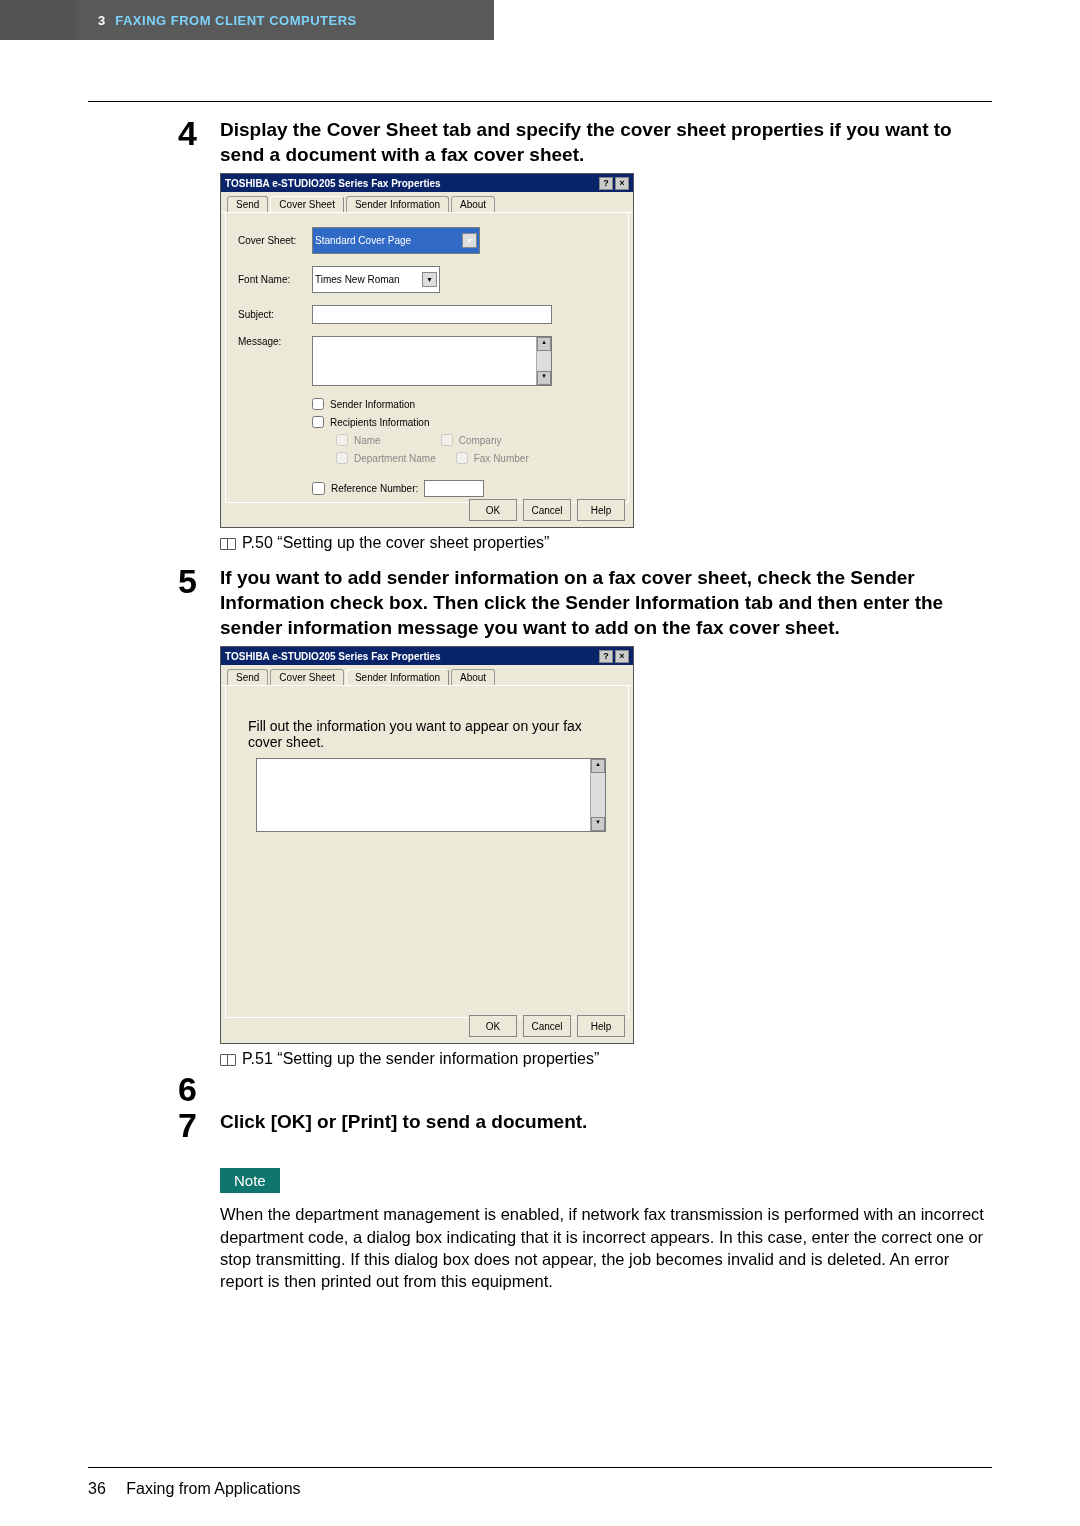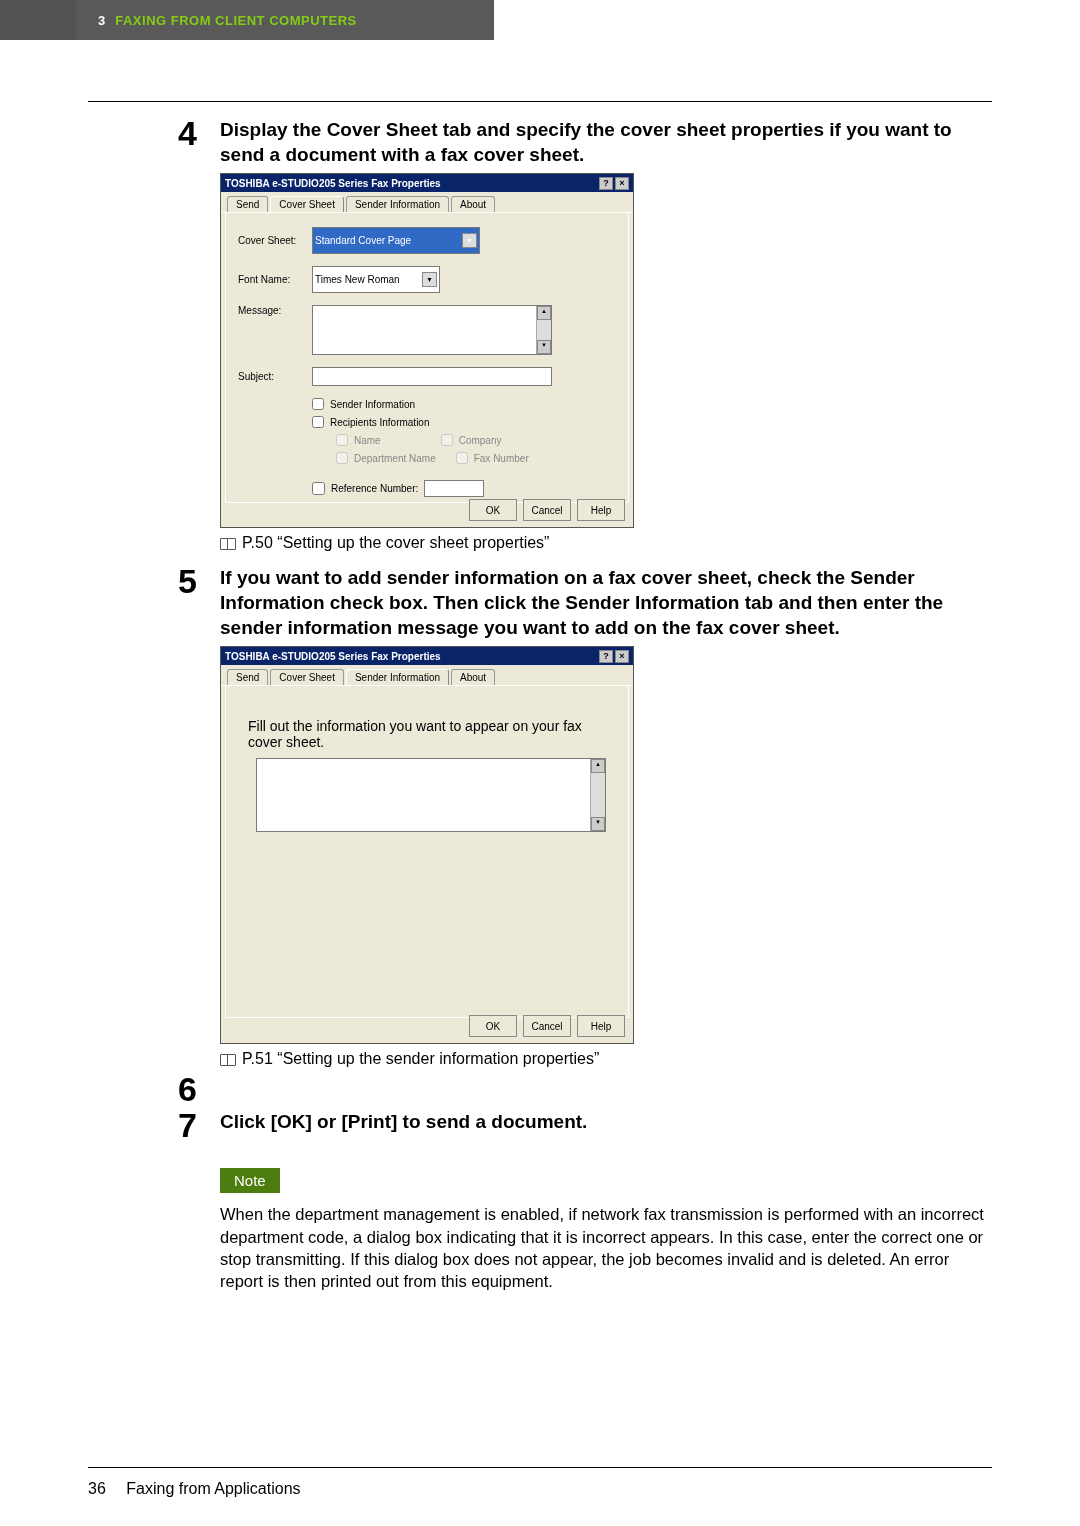--- a/index.html
+++ b/index.html
@@ -22,21 +22,21 @@
     align-items: center;
     padding-left: 22px;
   }
   .header-num {
     color: #fff;
     font-size: 13px;
     font-weight: bold;
     margin-right: 10px;
   }
   .header-title {
-    color: #84cc16;
+    color: #7dd3fc;
     font-size: 13px;
     font-weight: bold;
     letter-spacing: 0.5px;
   }
   .side-tab {
     position: absolute;
     left: 0;
     top: 0;
     width: 76px;
     height: 40px;
@@ -204,21 +204,21 @@
   .ss2 { width: 414px; height: 398px; }
   .ss2 .ss-tabpanel { height: 332px; }
   .ss2-instr { font-size:14px; margin: 18px 10px 8px 10px; }
   .ss2-bigtext {
     margin: 0 18px; width: 350px; height: 74px;
     background:#fff; border:1px solid #7a7a7a;
     position:relative;
   }
   .note-box {
     display: inline-block;
-    background: #4d7c0f;
+    background: #0f766e;
     color: #fff;
     font-size: 15px;
     padding: 4px 14px;
     margin-left: 42px;
     margin-top: 22px;
     margin-bottom: 10px;
   }
   .note-para {
     margin-left: 42px;
     font-size: 16.5px;
@@ -285,32 +285,32 @@
             <span class="ss-dd">▾</span>
           </div>
         </div>
         <div class="ss-row">
           <div class="ss-label">Font Name:</div>
           <div class="ss-select wid2">
             <span>Times New Roman</span>
             <span class="ss-dd">▾</span>
           </div>
         </div>
+        <div class="ss-row">
+          <div class="ss-label">Subject:</div>
+          <div class="ss-input" style="width:240px"></div>
+        </div>
         <div class="ss-row" style="align-items:flex-start">
           <div class="ss-label">Message:</div>
           <div class="ss-textarea">
             <div class="ss-scroll">
               <div class="sb">▴</div>
               <div class="sb">▾</div>
             </div>
           </div>
-        </div>
-        <div class="ss-row">
-          <div class="ss-label">Subject:</div>
-          <div class="ss-input" style="width:240px"></div>
         </div>
         <div style="margin-left:74px">
           <div class="ss-check">
             <input type="checkbox" style="">
             <span>Sender Information</span>
           </div>
           <div class="ss-check">
             <input type="checkbox" style="">
             <span>Recipients Information</span>
           </div>

